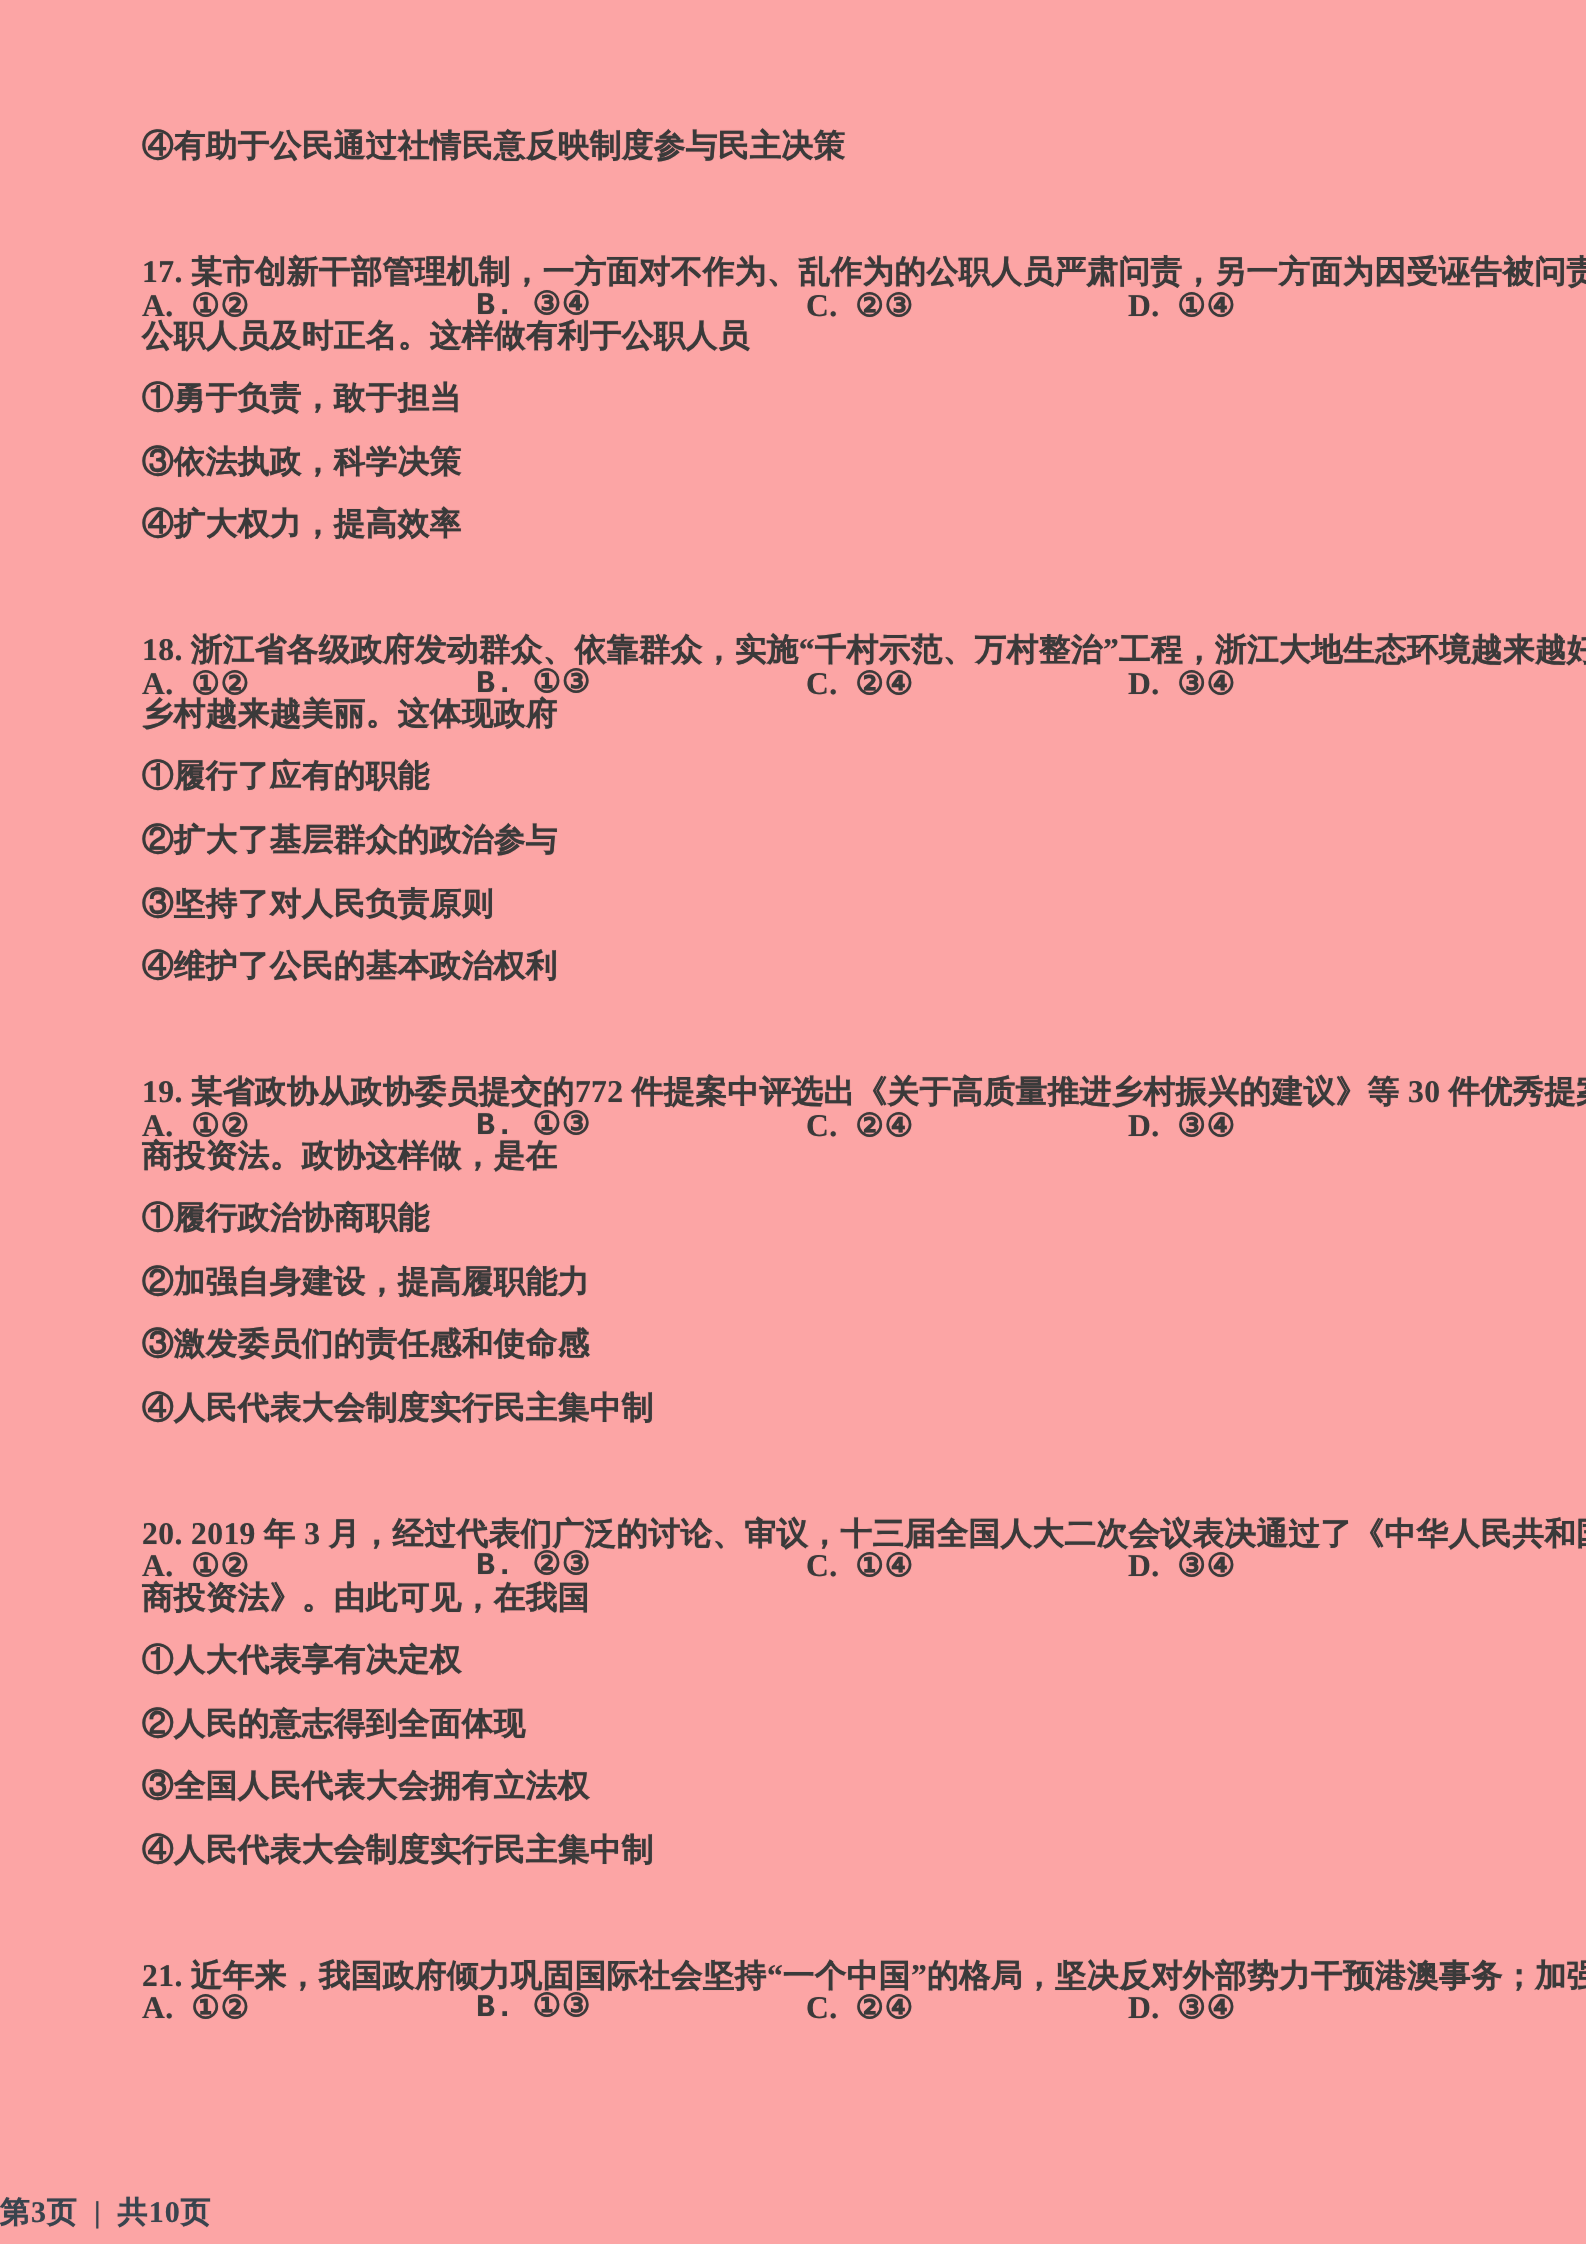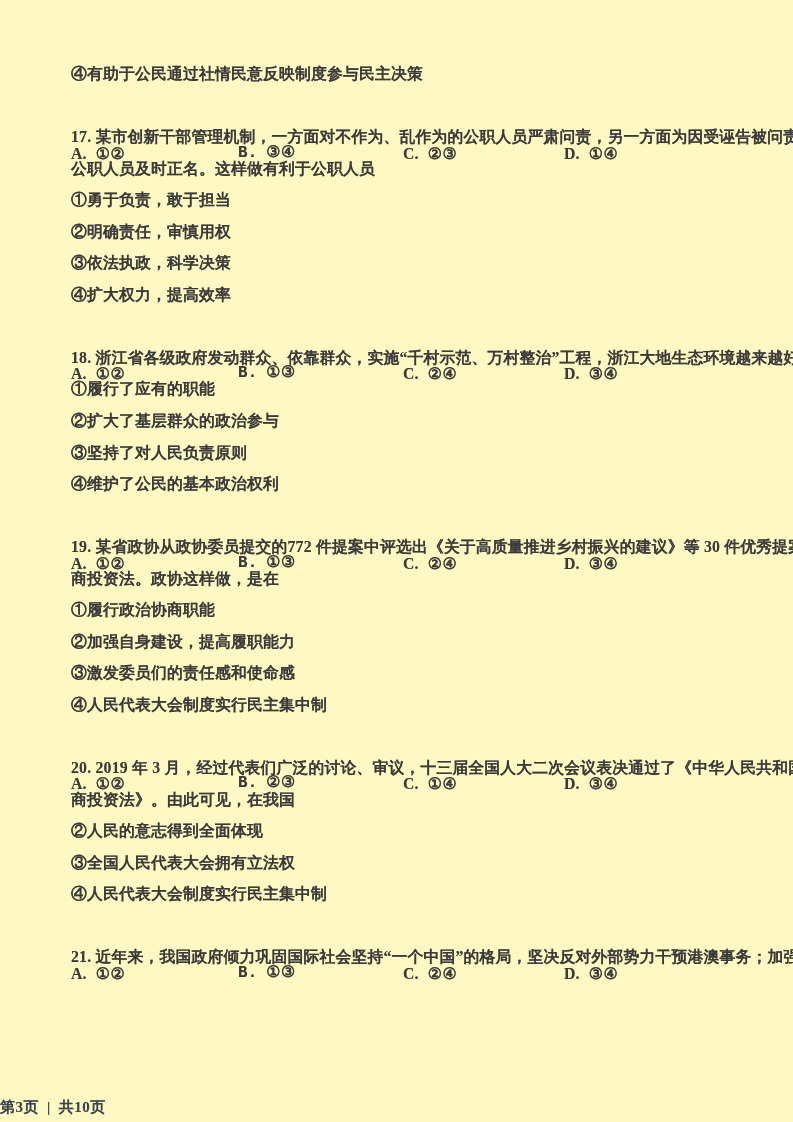--- a/index.html
+++ b/index.html
@@ -4,21 +4,21 @@
 <style>
   html, body {
     margin: 0;
     padding: 0;
     background: #ffffff;
   }
   .page {
     position: relative;
     width: 793px;
     height: 1122px;
-    background: #fef9c3;
+    background: #fca5a5;
     overflow: hidden;
     font-family: "Liberation Serif", "DejaVu Serif", serif;
     color: #3a3a3a;
   }
   .content {
     position: absolute;
     left: 71px;
     top: 58px;
     width: 656px;
   }
@@ -64,39 +64,40 @@
 </head>
 <body>
 
 <div class="page">
   <main class="content">
       <div class="line">④有助于公民通过社情民意反映制度参与民主决策</div>
       <div class="line options-row"><span class="opt"><span class="opt-label">A.</span><span class="opt-value">①②</span></span><span class="opt"><span class="opt-label">B.</span><span class="opt-value">③④</span></span><span class="opt"><span class="opt-label">C.</span><span class="opt-value">②③</span></span><span class="opt"><span class="opt-label">D.</span><span class="opt-value">①④</span></span></div>
       <div class="line full">17. 某市创新干部管理机制，一方面对不作为、乱作为的公职人员严肃问责，另一方面为因受诬告被问责的</div>
       <div class="line">公职人员及时正名。这样做有利于公职人员</div>
       <div class="line">①勇于负责，敢于担当</div>
-      <div class="line">②明确责任，审慎用权</div>
       <div class="line">③依法执政，科学决策</div>
       <div class="line">④扩大权力，提高效率</div>
       <div class="line options-row"><span class="opt"><span class="opt-label">A.</span><span class="opt-value">①②</span></span><span class="opt"><span class="opt-label">B.</span><span class="opt-value">①③</span></span><span class="opt"><span class="opt-label">C.</span><span class="opt-value">②④</span></span><span class="opt"><span class="opt-label">D.</span><span class="opt-value">③④</span></span></div>
       <div class="line full">18. 浙江省各级政府发动群众、依靠群众，实施“千村示范、万村整治”工程，浙江大地生态环境越来越好，</div>
+      <div class="line">乡村越来越美丽。这体现政府</div>
       <div class="line">①履行了应有的职能</div>
       <div class="line">②扩大了基层群众的政治参与</div>
       <div class="line">③坚持了对人民负责原则</div>
       <div class="line">④维护了公民的基本政治权利</div>
       <div class="line options-row"><span class="opt"><span class="opt-label">A.</span><span class="opt-value">①②</span></span><span class="opt"><span class="opt-label">B.</span><span class="opt-value">①③</span></span><span class="opt"><span class="opt-label">C.</span><span class="opt-value">②④</span></span><span class="opt"><span class="opt-label">D.</span><span class="opt-value">③④</span></span></div>
       <div class="line full">19. 某省政协从政协委员提交的772 件提案中评选出《关于高质量推进乡村振兴的建议》等 30 件优秀提案，</div>
       <div class="line">商投资法。政协这样做，是在</div>
       <div class="line">①履行政治协商职能</div>
       <div class="line">②加强自身建设，提高履职能力</div>
       <div class="line">③激发委员们的责任感和使命感</div>
       <div class="line">④人民代表大会制度实行民主集中制</div>
       <div class="line options-row"><span class="opt"><span class="opt-label">A.</span><span class="opt-value">①②</span></span><span class="opt"><span class="opt-label">B.</span><span class="opt-value">②③</span></span><span class="opt"><span class="opt-label">C.</span><span class="opt-value">①④</span></span><span class="opt"><span class="opt-label">D.</span><span class="opt-value">③④</span></span></div>
       <div class="line full">20. 2019 年 3 月，经过代表们广泛的讨论、审议，十三届全国人大二次会议表决通过了《中华人民共和国外</div>
       <div class="line">商投资法》。由此可见，在我国</div>
+      <div class="line">①人大代表享有决定权</div>
       <div class="line">②人民的意志得到全面体现</div>
       <div class="line">③全国人民代表大会拥有立法权</div>
       <div class="line">④人民代表大会制度实行民主集中制</div>
       <div class="line options-row"><span class="opt"><span class="opt-label">A.</span><span class="opt-value">①②</span></span><span class="opt"><span class="opt-label">B.</span><span class="opt-value">①③</span></span><span class="opt"><span class="opt-label">C.</span><span class="opt-value">②④</span></span><span class="opt"><span class="opt-label">D.</span><span class="opt-value">③④</span></span></div>
       <div class="line full">21. 近年来，我国政府倾力巩固国际社会坚持“一个中国”的格局，坚决反对外部势力干预港澳事务；加强</div>
     </main>
   <div class="footer">
     <span>第3页</span><span class="sep">|</span><span>共10页</span>
   </div>
 </div>

